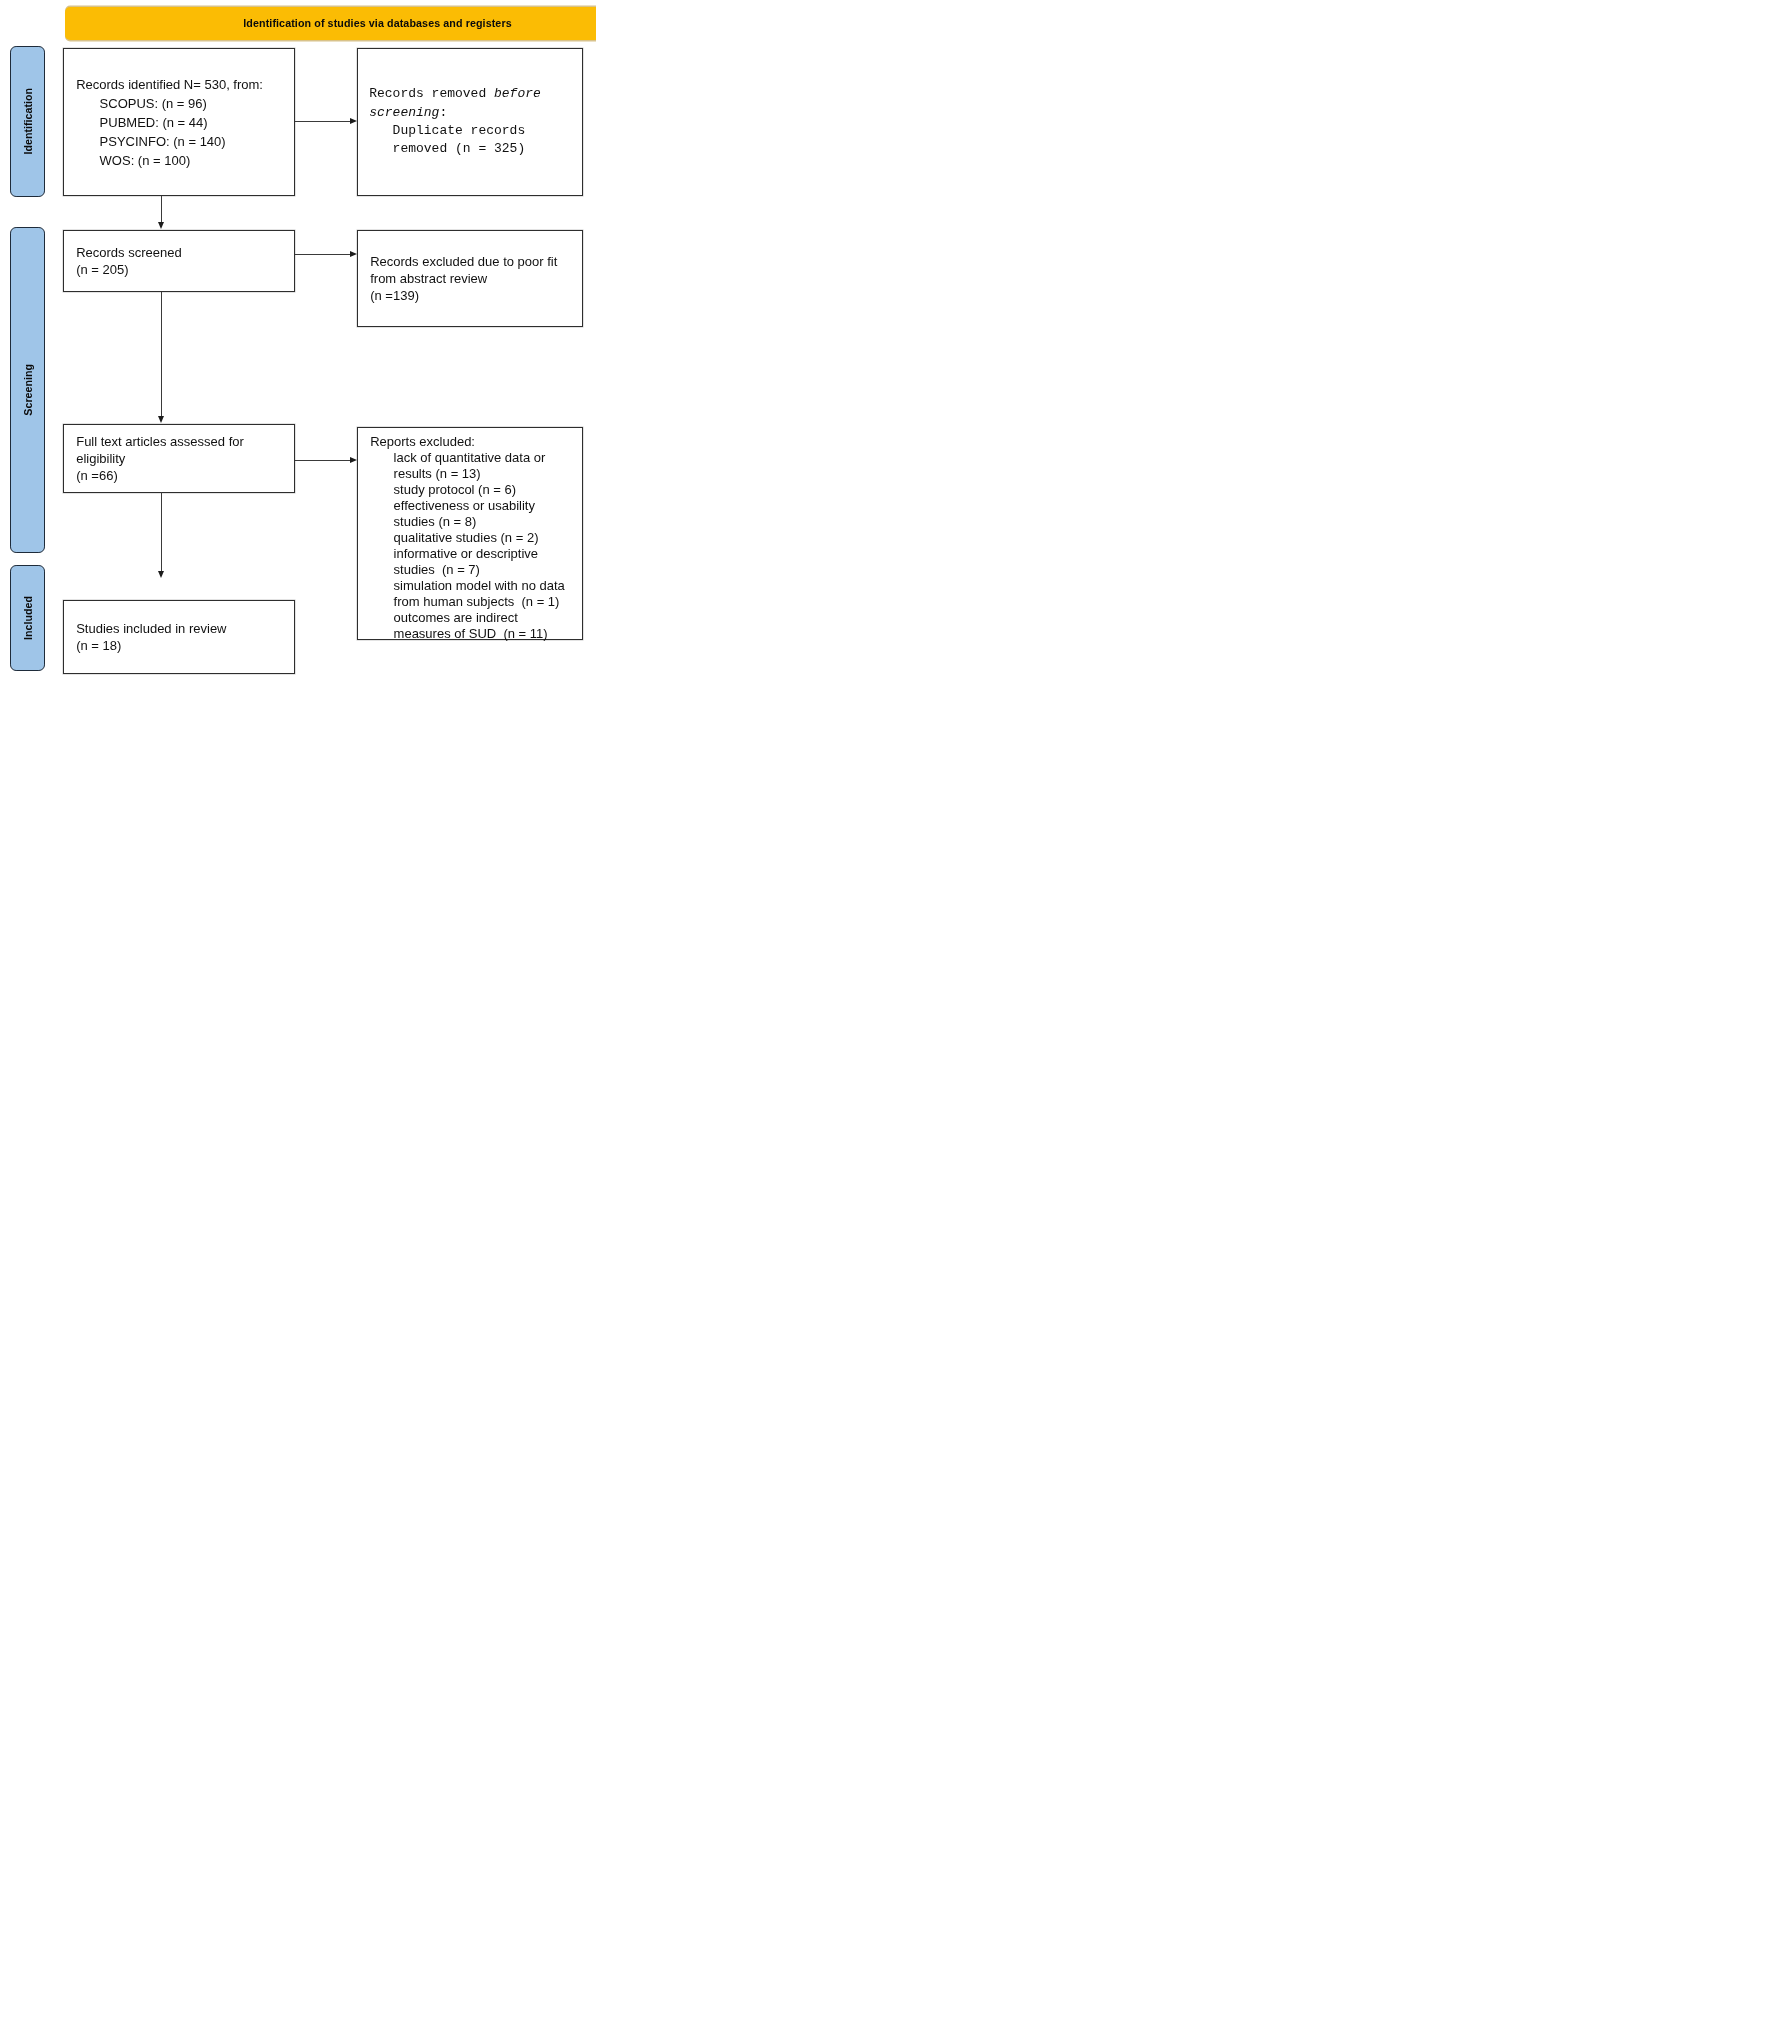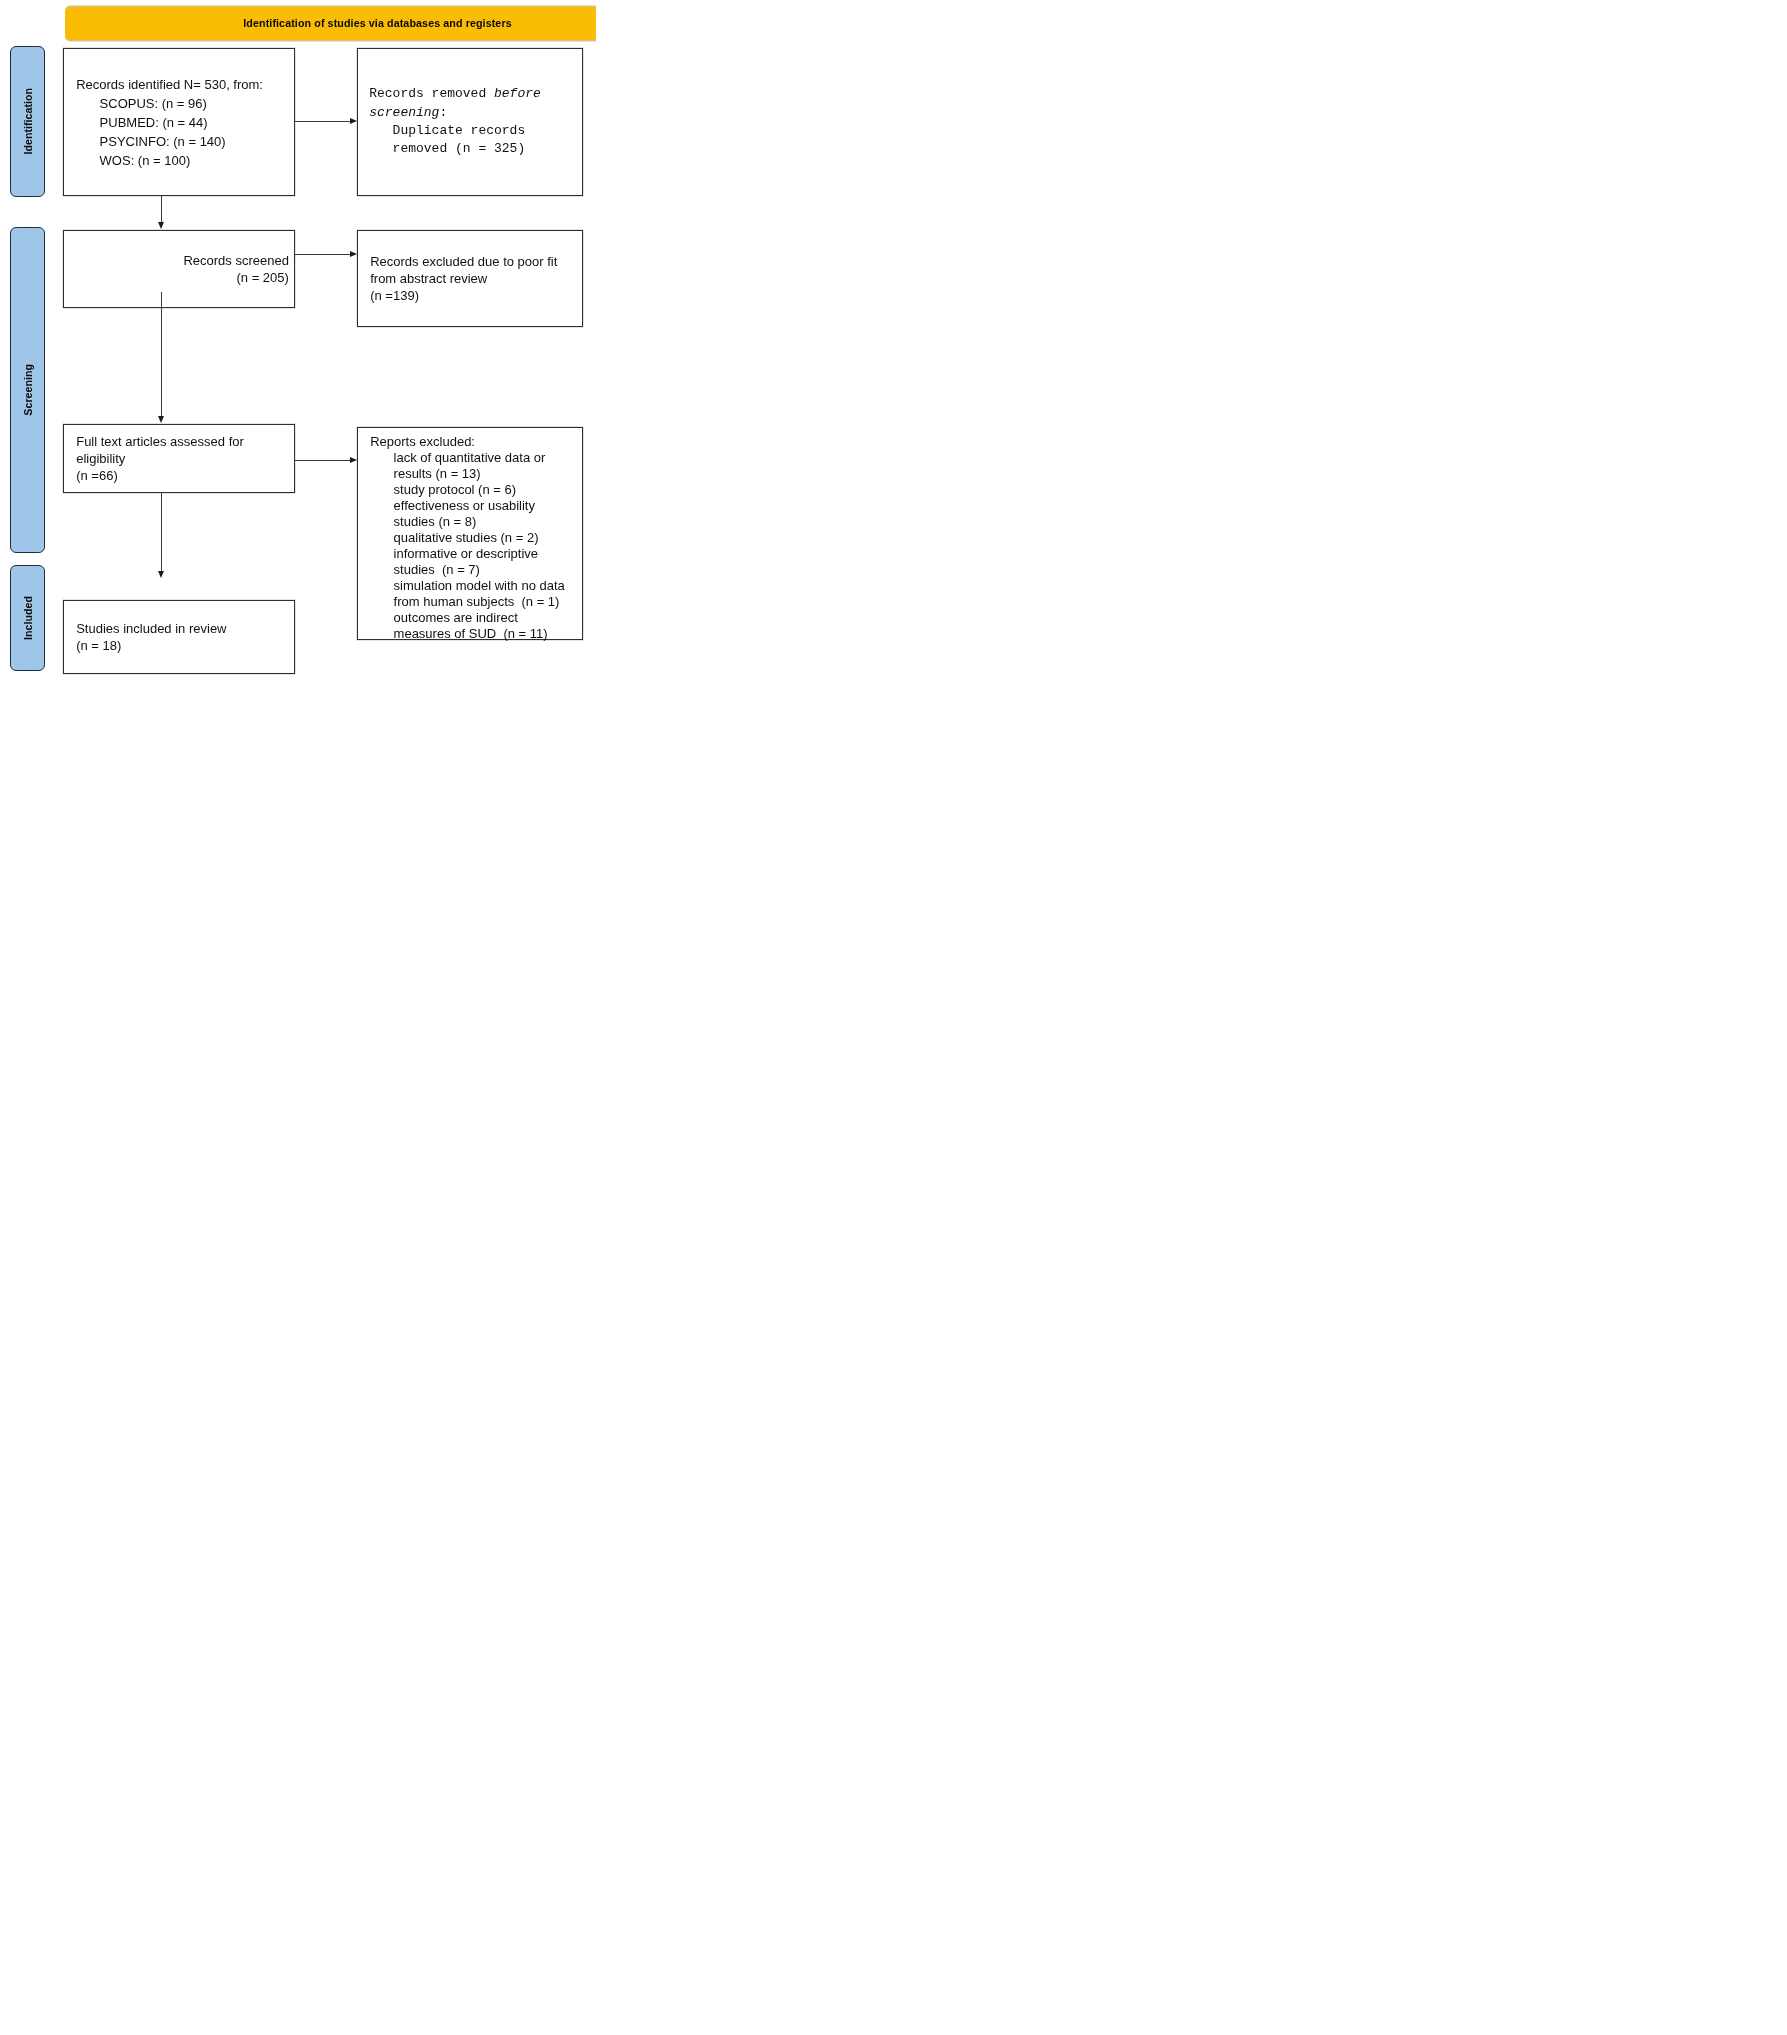--- a/index.html
+++ b/index.html
@@ -55,21 +55,21 @@
     box-shadow: 0 0 0 0.5px #c8c8c8;
     box-sizing: border-box;
     display: flex; flex-direction: column; justify-content: center;
     font-size: 13px; line-height: 17.3px;
   }
   .col-left  { left: 63px; width: 232px; }
   .col-right { left: 357px; width: 226px; }
 
   .box-identified { top: 48px;  height: 148px; line-height: 19px; padding: 3.1px 5.1px 3.1px 12.2px; }
   .box-removed    { top: 48px;  height: 148px; line-height: 18.3px; padding: 3.1px 8.1px 3.1px 11.2px; font-family: Liberation Mono, monospace; }
-  .box-screened   { top: 230px; height: 78px; padding: 2px 5.1px 2px 12.2px; align-items: flex-end; }
+  .box-screened   { top: 230px; height: 62px; padding: 2px 5.1px 2px 12.2px; }
   .box-excluded-abstract { top: 230px; height: 97px; padding: 3.1px 5.1px 3.1px 12.2px; }
   .box-fulltext   { top: 424px; height: 69px; padding: 2px 5.1px 2px 12.2px; }
   .box-reports-excluded {
     top: 427px; height: 213px;
     justify-content: flex-start;
     padding: 6.1px 7.1px 3.1px 12.2px;
     line-height: 16px;
   }
   .box-included   { top: 600px; height: 74px; padding: 3.1px 5.1px 3.1px 12.2px; }
 

